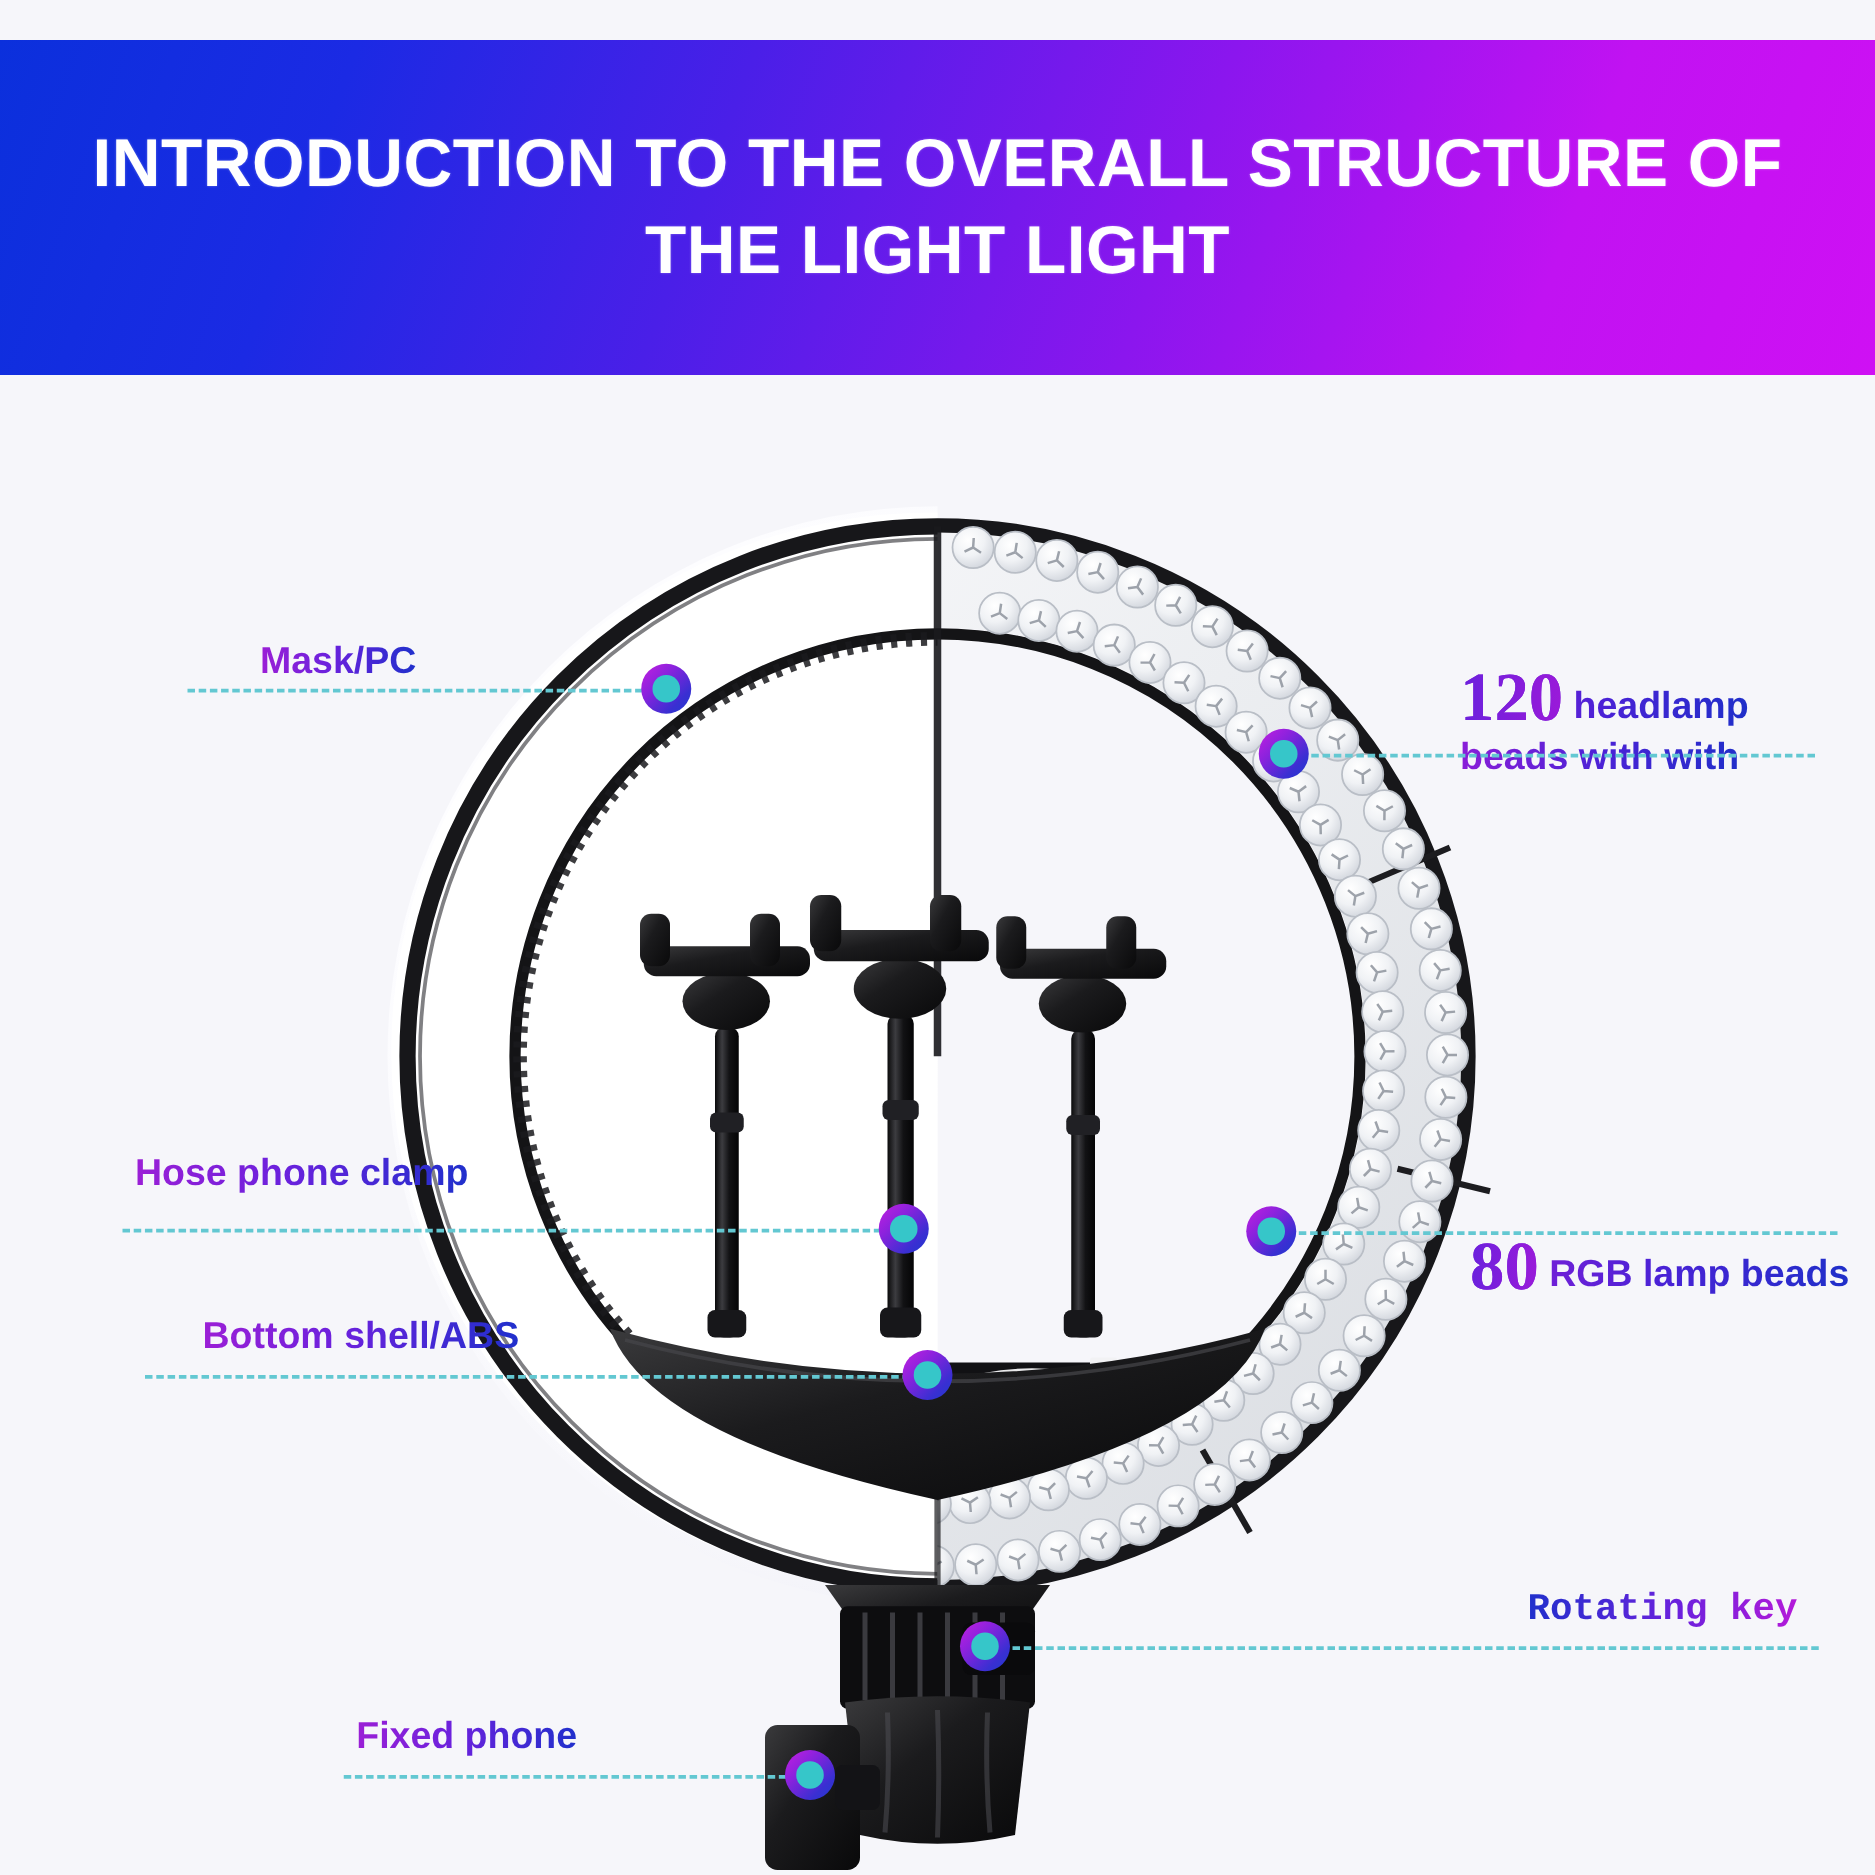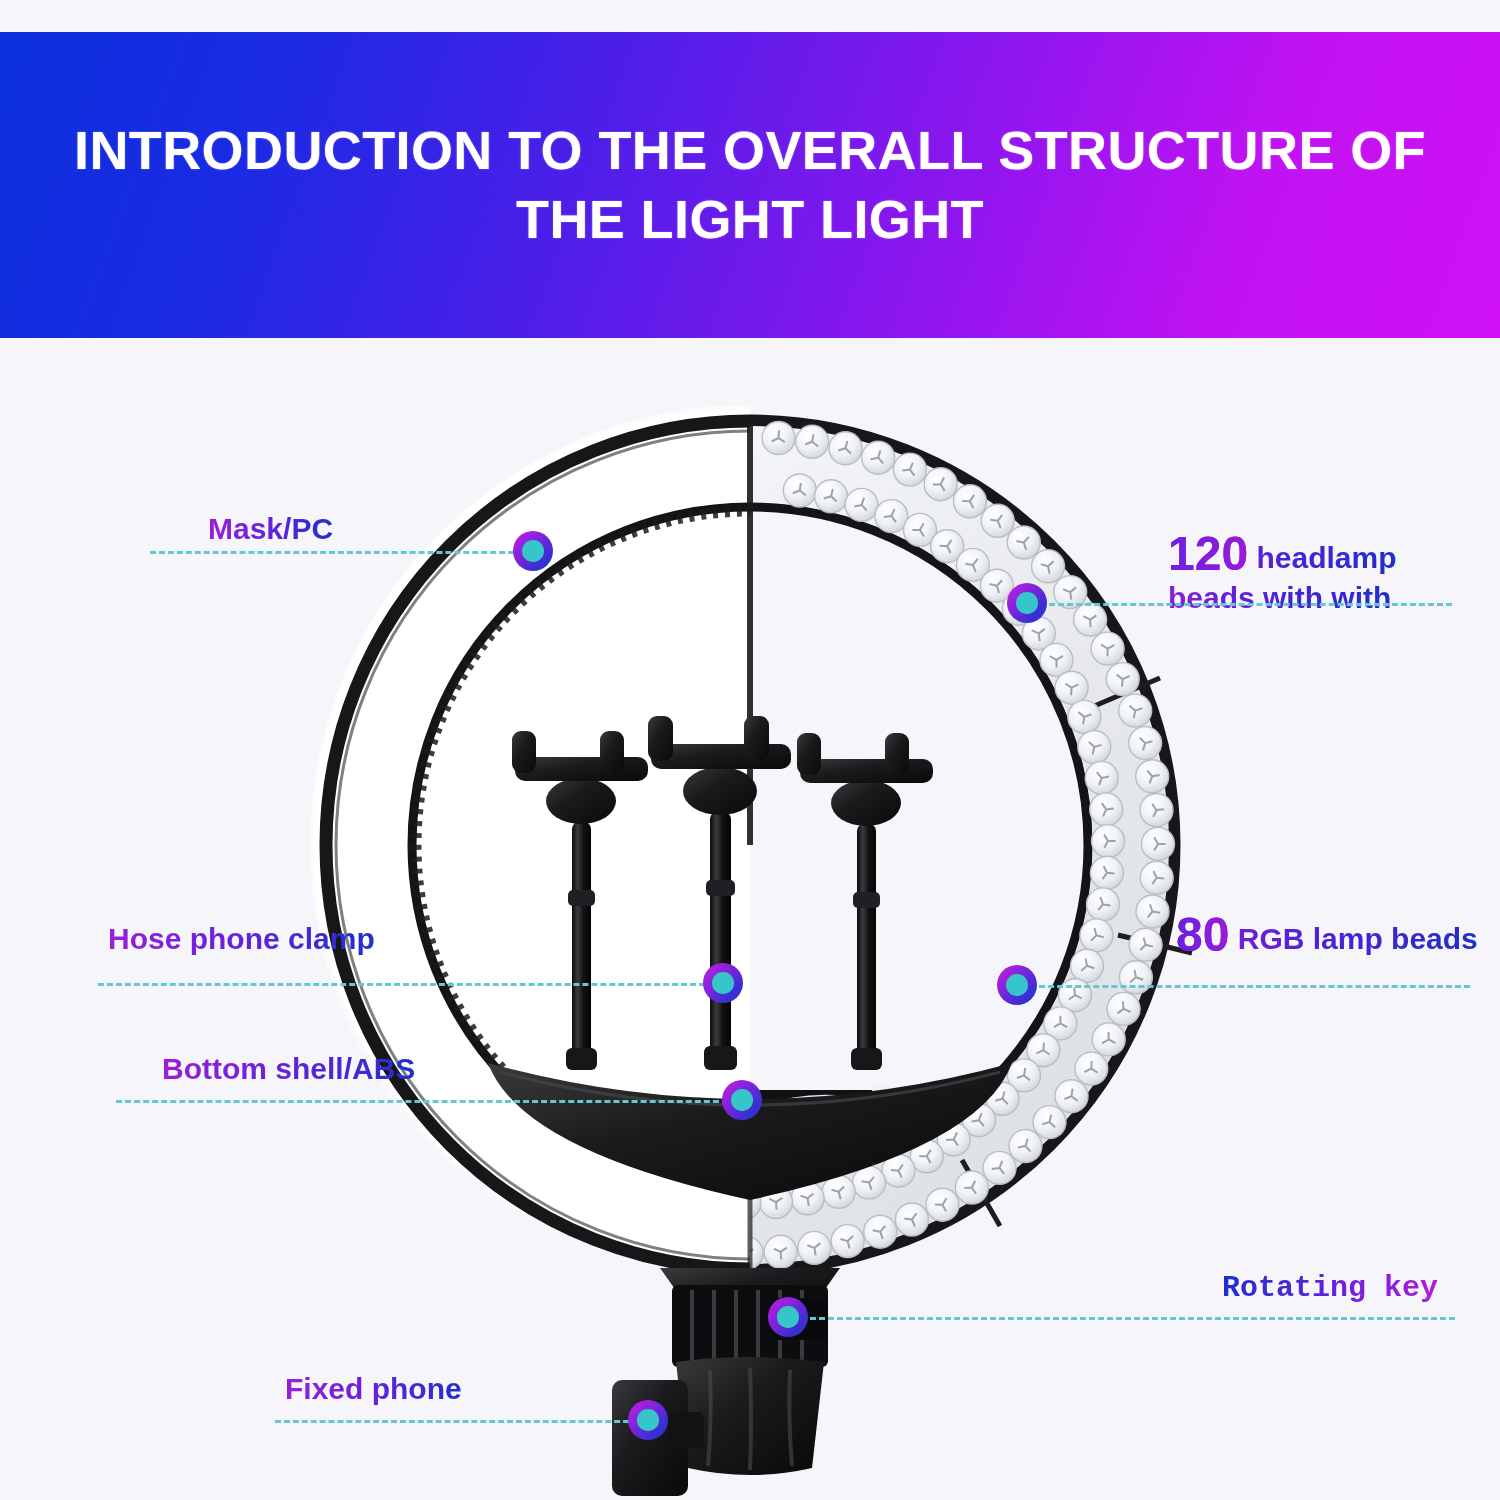--- a/index.html
+++ b/index.html
@@ -12,21 +12,21 @@
   #page {
     position: relative;
     width: 1500px; height: 1500px;
     background: #f6f6fa;
   }
 
   
   #header {
     position: absolute;
     left: 0; top: 32px;
-    width: 1500px; height: 306px;
+    width: 1500px; height: 268px;
     background: linear-gradient(110deg,
         #0b30dc 0%, #1b2ae4 18%, #4a1fe8 38%,
         #8b16ee 62%, #c112f2 82%, #cf10f4 100%);
     display: flex;
     align-items: center;
     justify-content: center;
   }
   #header-title {
     width: 1400px;
     text-align: center;
@@ -49,23 +49,24 @@
     background-clip: text;
     -webkit-background-clip: text;
     color: transparent;
     -webkit-text-fill-color: transparent;
   }
   .grad-lr { background-image: linear-gradient(90deg,#9b1fd6 0%, #6a21dd 45%, #2030cc 100%); }
   .grad-rl { background-image: linear-gradient(90deg,#2030cc 0%, #6a21dd 55%, #b41ad9 100%); }
   .grad-pb { background-image: linear-gradient(90deg,#8a1ed8 0%, #4a22d6 50%, #1f2fc9 100%); }
 
   .bignum {
-    font-size: 48px;
+    font-size: 55px;
     font-weight: bold;
     vertical-align: -2px;
+    font-family: Liberation Serif, serif;
   }
   .num-grad {
     background-image: linear-gradient(90deg,#6a21dd 0%, #9b1ad9 100%);
     background-clip: text; -webkit-background-clip: text;
     color: transparent; -webkit-text-fill-color: transparent;
   }
 
   
   .dash {
     position: absolute;
@@ -444,21 +445,21 @@
     <div class="label grad-pb" style="left:1168px; top:527px;">
       <span class="bignum num-grad">120</span>
       <span>headlamp</span><br>
       <span>beads with with</span>
     </div>
     <div class="dash" style="left:1040px; top:603px; width:412px;"></div>
     <div class="dot" style="left:1007px; top:583px; width:40px; height:40px;"></div>
   </div>
 
   <div class="callout">
-    <div class="label grad-pb" style="left:1176px; top:908px;">
+    <div class="label grad-pb" style="left:1176px; top:982px;">
       <span class="bignum num-grad">80</span>
       <span>RGB lamp beads</span>
     </div>
     <div class="dash" style="left:1030px; top:985px; width:440px;"></div>
     <div class="dot" style="left:997px; top:965px; width:40px; height:40px;"></div>
   </div>
 
   <div class="callout">
     <div class="label grad-rl" style="left:1222px; top:1272px;font-family:Liberation Mono, monospace;">Rotating key</div>
     <div class="dash" style="left:810px; top:1317px; width:645px;"></div>

